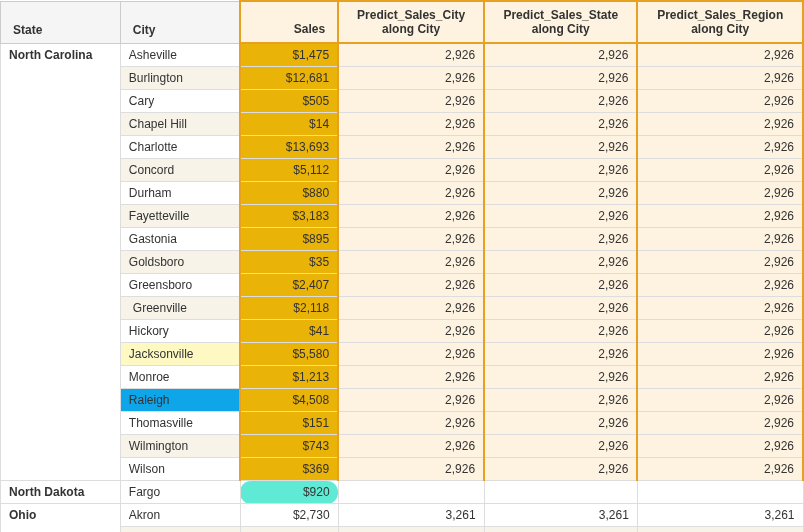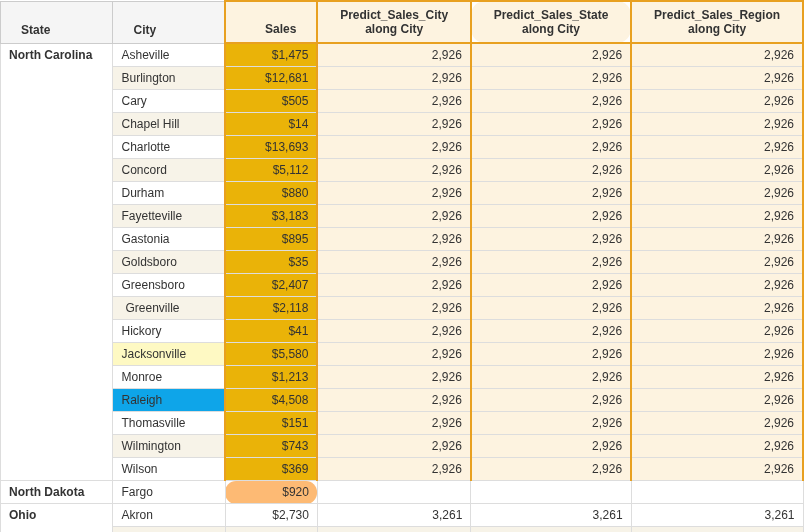--- a/index.html
+++ b/index.html
@@ -13,21 +13,21 @@
       width: 804px;
       overflow: auto;
     }
     table {
       width: 100%;
       border-collapse: collapse;
     }
     thead th {
       background: #f5f5f5;
       border: 1px solid #ccc;
-      padding: 6px 20px;
+      padding: 6px 12px;
       text-align: left;
       font-weight: bold;
       vertical-align: bottom;
     }
     thead th.right-align {
       text-align: right;
     }
     thead th.center-align {
       text-align: center;
     }
@@ -69,21 +69,21 @@
 <body>
 
 <div class="table-container">
   <table>
     <thead>
       <tr>
         <th style="width:110px;">State</th>
         <th style="width:110px;">City</th>
         <th class="right-align header-sales" style="width:90px;">Sales</th>
         <th class="center-align header-predict-city" style="width:120px;">Predict_Sales_City along City</th>
-        <th class="center-align header-predict-state" style="width:130px;border-radius:14px;">Predict_Sales_State along City</th>
+        <th class="center-align header-predict-state" style="width:130px;">Predict_Sales_State along City</th>
         <th class="center-align header-predict-region" style="width:140px;">Predict_Sales_Region along City</th>
       </tr>
     </thead>
     <tbody id="table-body">
     <tr>
           <td class="state-cell" rowspan="19" style="background: rgb(255, 255, 255);">North Carolina</td>
           <td style="background: rgb(255, 255, 255);">Asheville</td>
           <td class="sales col-sales-nc">$1,475</td>
           <td class="predict col-predict-city">2,926</td>
           <td class="predict col-predict-state">2,926</td>
@@ -211,21 +211,21 @@
         <tr>
           <td style="background: rgb(255, 255, 255);">Wilson</td>
           <td class="sales col-sales-nc">$369</td>
           <td class="predict col-predict-city">2,926</td>
           <td class="predict col-predict-state">2,926</td>
           <td class="predict col-predict-region">2,926</td>
         </tr>
         <tr>
           <td class="state-cell" rowspan="1" style="background: rgb(255, 255, 255);">North Dakota</td>
           <td style="background: rgb(255, 255, 255);">Fargo</td>
-          <td class="sales" style="background: #fdba74; border-radius: 11px;">$920</td>
+          <td class="sales" style="background: #5eead4; border-radius: 11px;">$920</td>
           <td class="predict" style="background: rgb(255, 255, 255);"></td>
           <td class="predict" style="background: rgb(255, 255, 255);"></td>
           <td class="predict" style="background: rgb(255, 255, 255);"></td>
         </tr>
         <tr>
           <td class="state-cell" rowspan="5" style="background: rgb(255, 255, 255);">Ohio</td>
           <td style="background: rgb(255, 255, 255);">Akron</td>
           <td class="sales" style="background: rgb(255, 255, 255);">$2,730</td>
           <td class="predict" style="background: rgb(255, 255, 255);">3,261</td>
           <td class="predict" style="background: rgb(255, 255, 255);">3,261</td>

